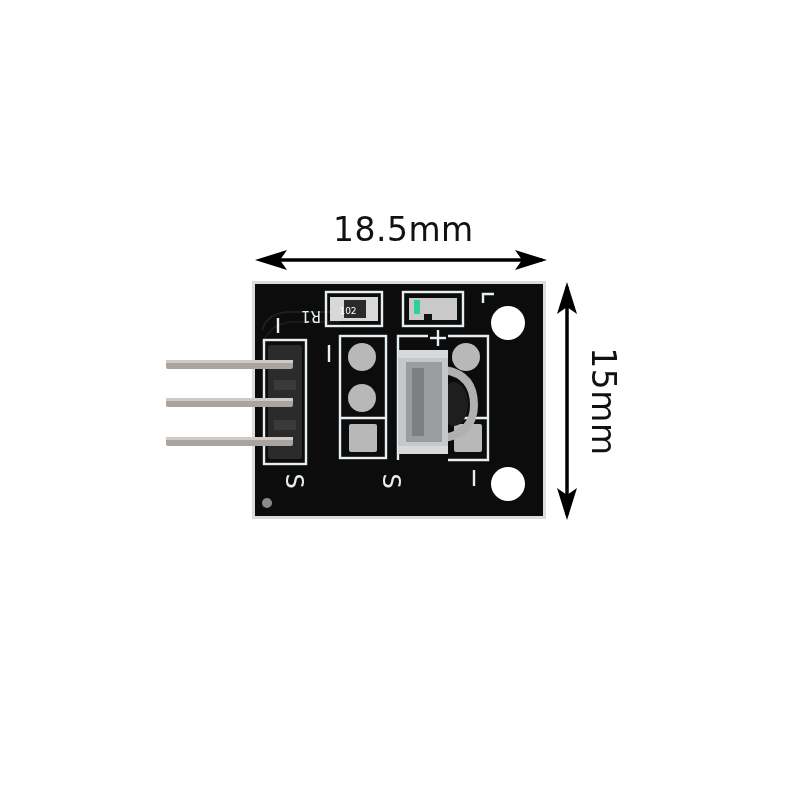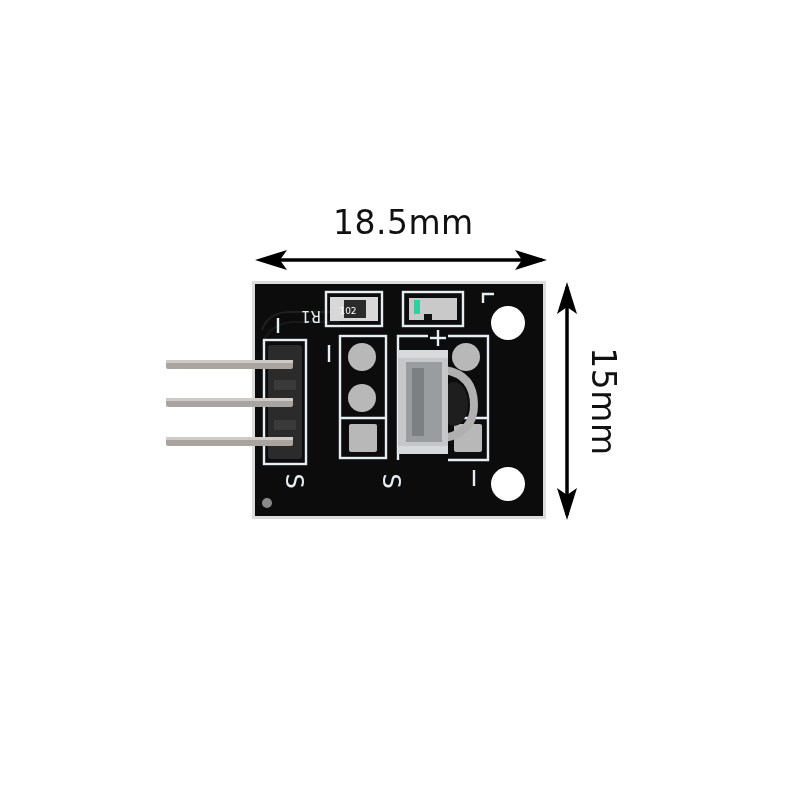--- a/index.html
+++ b/index.html
@@ -1,19 +1,19 @@
 <!DOCTYPE html>
 <html><head>
   <meta charset="utf-8">
   <style>
     html, body { margin: 0; padding: 0; background: #ffffff; }
     body { width: 800px; height: 800px; position: relative; overflow: hidden; font-family: "DejaVu Sans", sans-serif; }
     .abs { position: absolute; }
     .dim-label { font-size: 33px; color: #111; letter-spacing: 0.5px; }
-    .dim-width-label { left: 333px; top: 203px; }
+    .dim-width-label { left: 333px; top: 210px; }
     .dim-height-label { left: 573px; top: 402px; transform: rotate(90deg); transform-origin: center; width: 110px; text-align: center; margin-left: -25px; margin-top: -20px; }
     svg { position: absolute; left: 0; top: 0; }
     .silk { fill: none; stroke: #e6eef2; stroke-width: 2.4; }
   </style>
 </head>
 <body>
 
 <div class="abs dim-label dim-width-label">18.5mm</div>
 <div class="abs dim-label dim-height-label">15mm</div>
 

